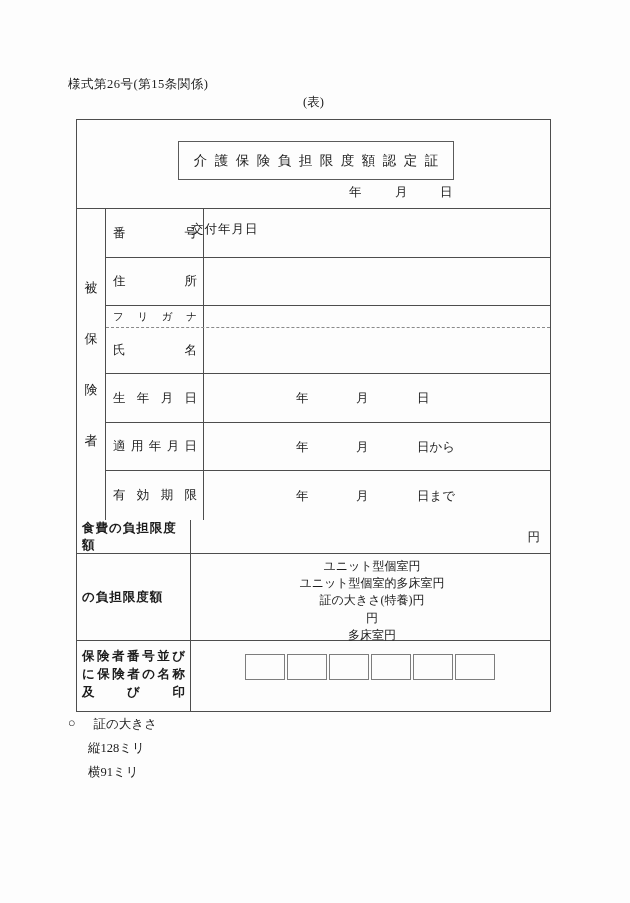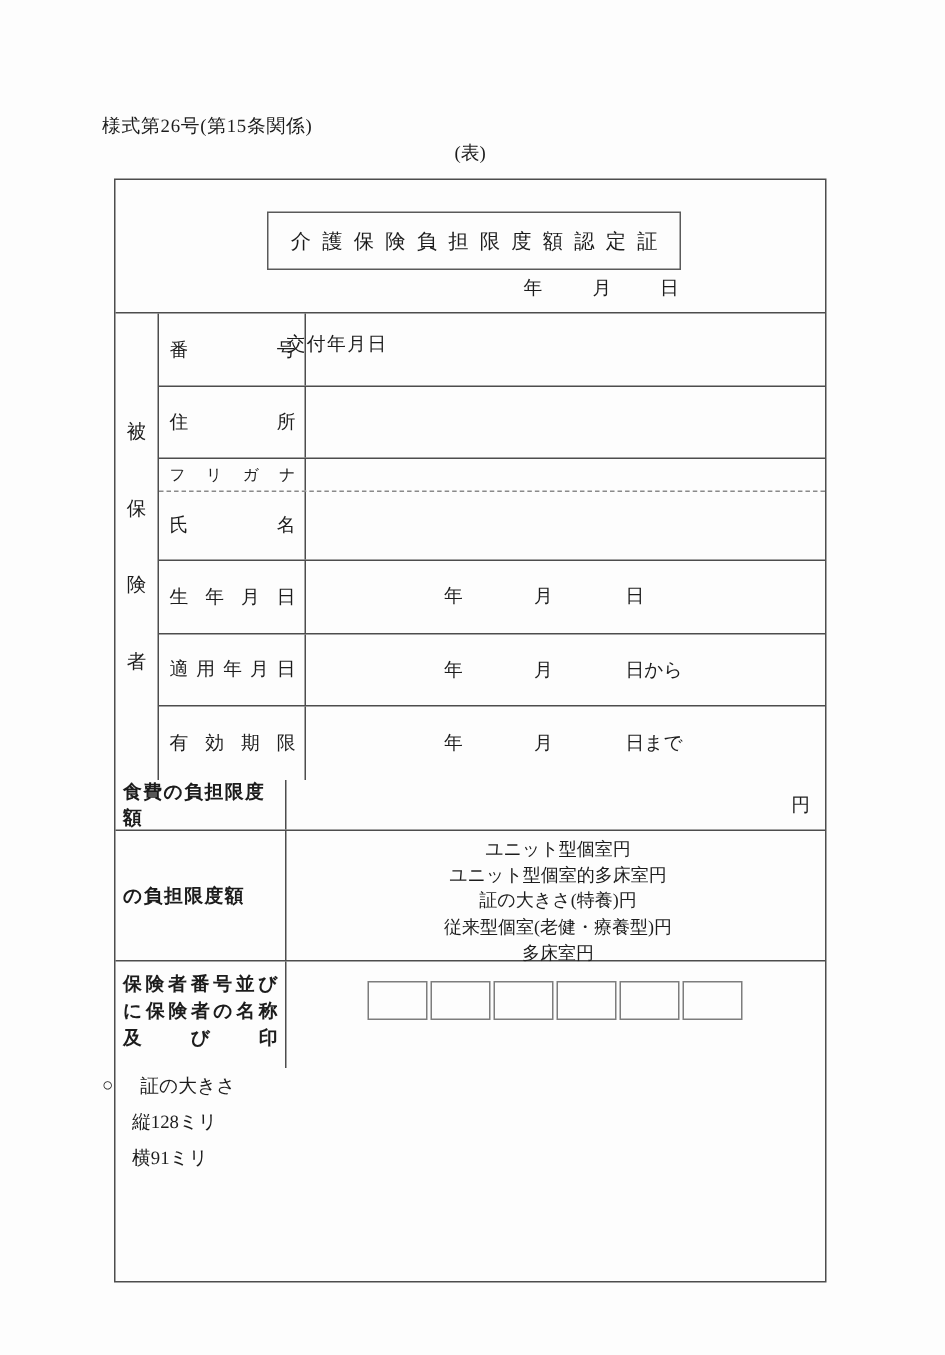--- a/index.html
+++ b/index.html
@@ -6,21 +6,21 @@
   body{
     width:630px;height:903px;position:relative;
     background:#fdfdfd;
     font-family:"Liberation Serif","DejaVu Serif",serif;
     color:#1c1c1c;
     -webkit-font-smoothing:antialiased;
   }
   .form-number{position:absolute;left:68px;top:76px;font-size:12.5px;letter-spacing:.5px;}
   .side-label-wrap{position:absolute;left:76px;top:94px;width:475px;text-align:center;font-size:12.5px;}
   .form-table{
-    position:absolute;left:76px;top:119px;width:475px;height:736px;
+    position:absolute;left:76px;top:119px;width:475px;height:593px;
     border:1px solid #4d4d4d;box-sizing:border-box;font-size:12.5px;
   }
   
   .fheader{position:relative;height:88px;border-bottom:1px solid #4d4d4d;}
   .title-box{
     position:absolute;left:101px;top:21px;width:276px;height:39px;
     border:1px solid #5a5a5a;box-sizing:border-box;
     display:flex;align-items:center;justify-content:center;
     font-size:13.5px;letter-spacing:7.5px;padding-left:7.5px;
   }
@@ -207,21 +207,20 @@
         </div>
         <div class="res-item">
           <span>ユニット型個室的多床室</span>
           <span>円</span>
         </div>
         <div class="res-item">
           <span>証の大きさ(特養)</span>
           <span>円</span>
         </div>
         <div class="res-item">
-          <span>従来型個室(老健・療養型)</span>
           <span>円</span>
         </div>
         <div class="res-item">
           <span>多床室</span>
           <span>円</span>
         </div>
       </div>
     </div>
   </div>
 

